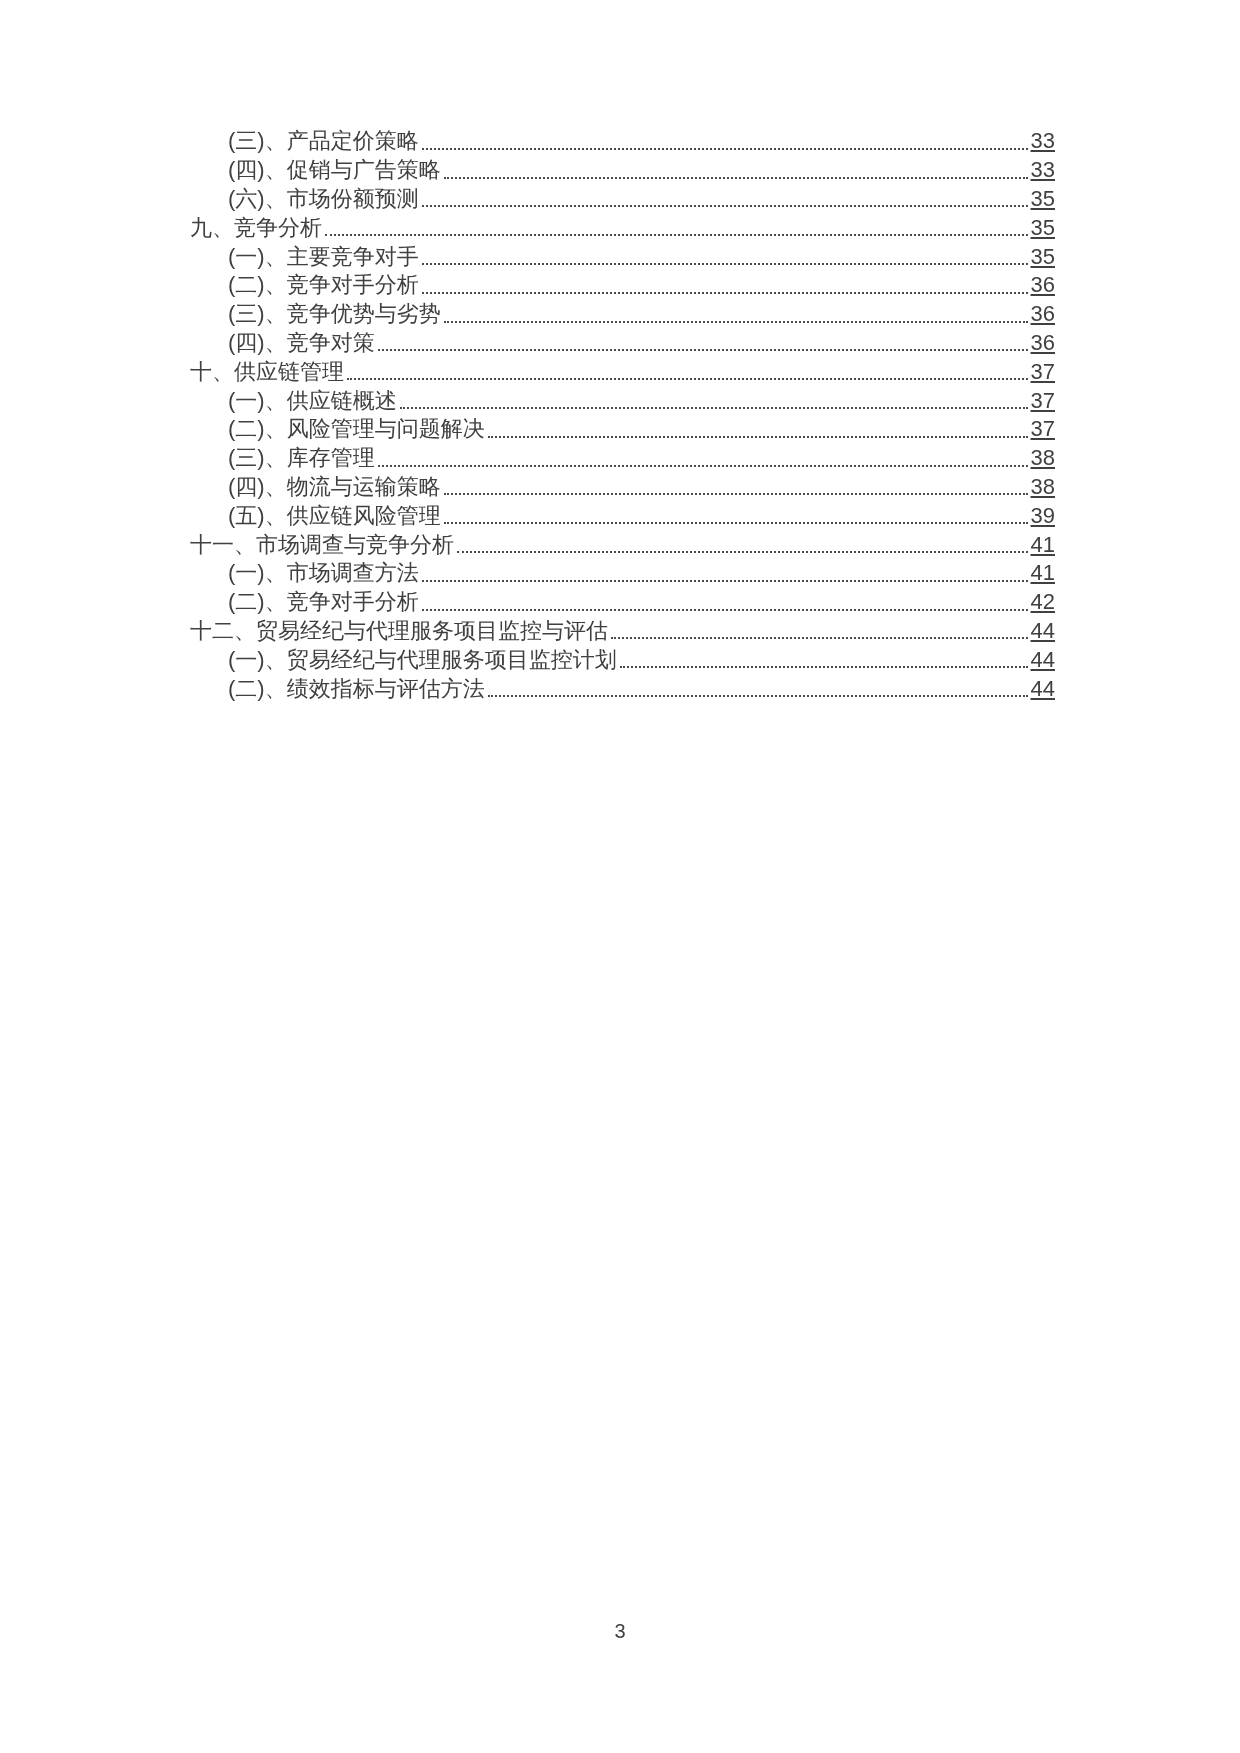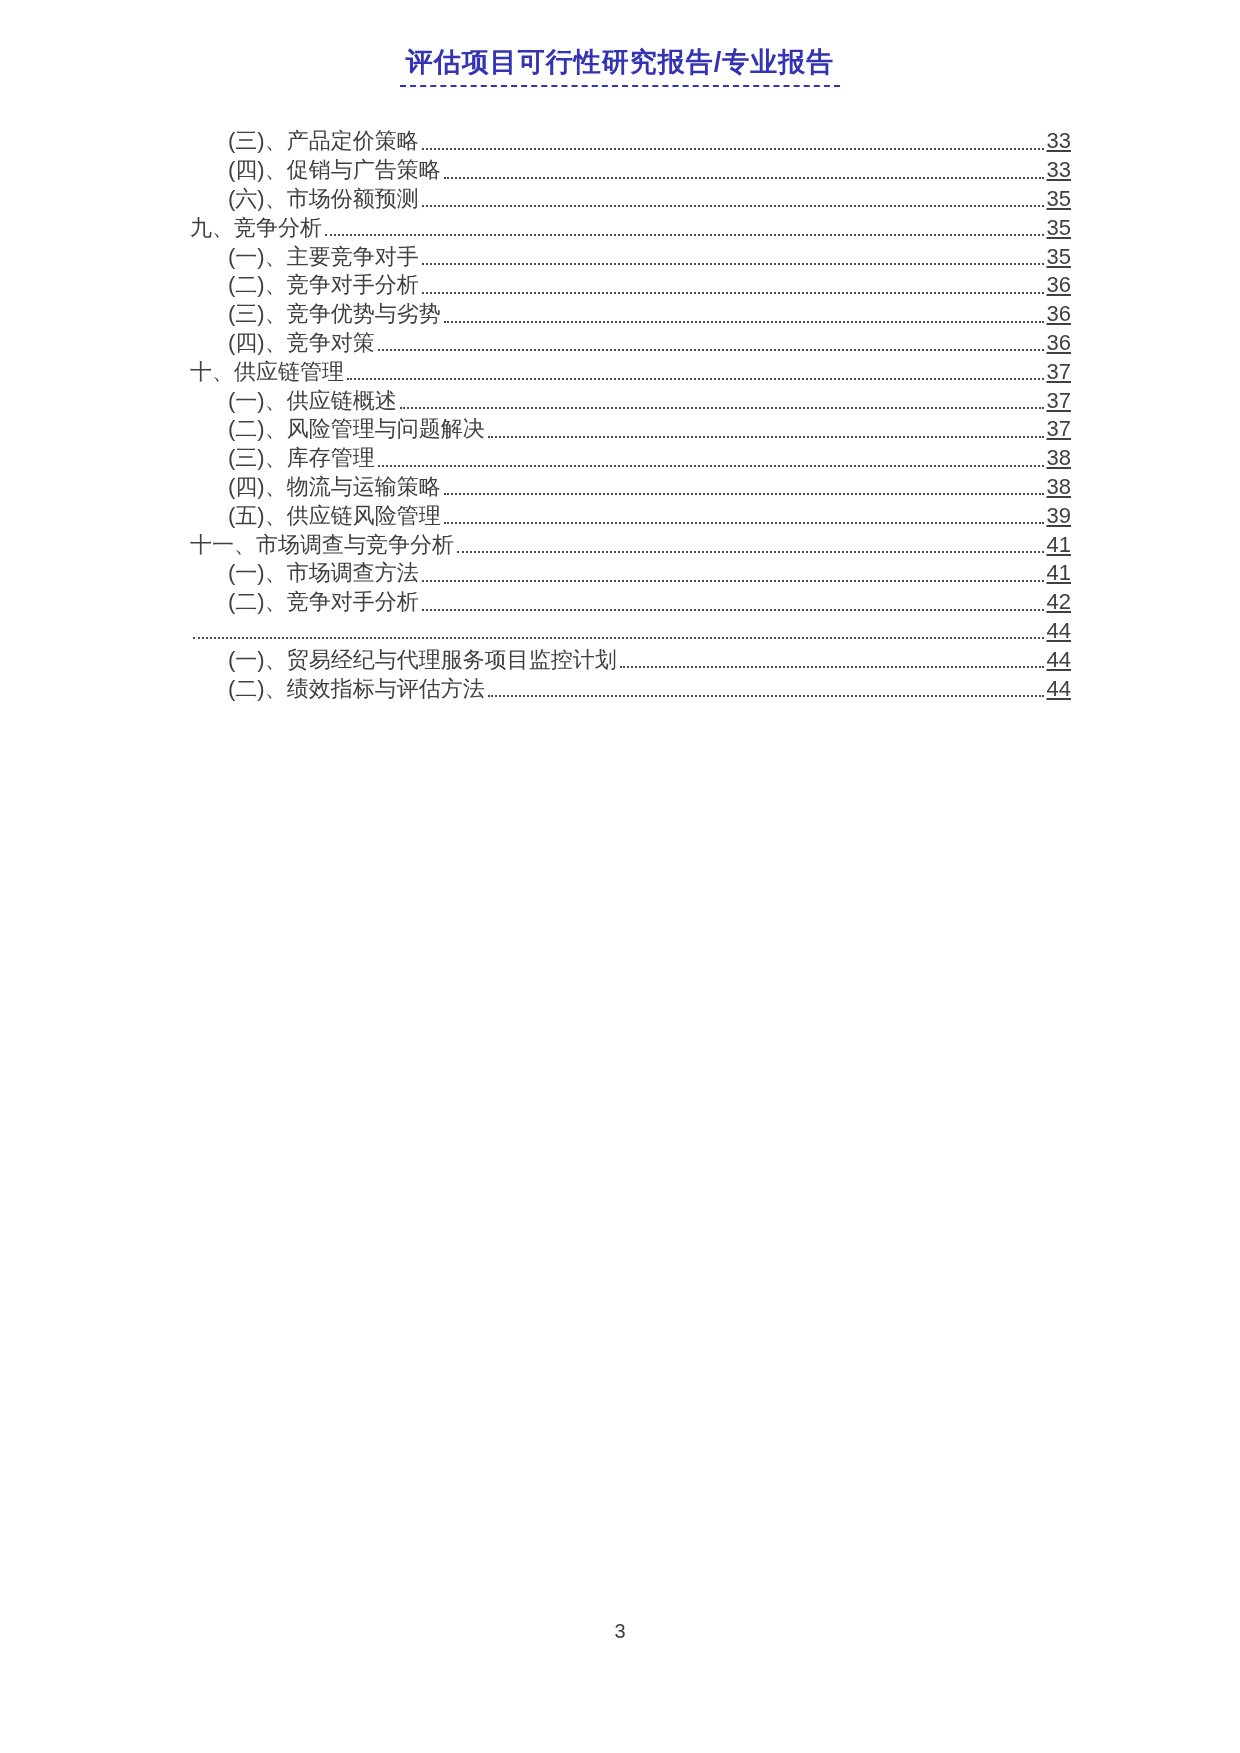--- a/index.html
+++ b/index.html
@@ -28,21 +28,21 @@
     font-weight: bold;
     letter-spacing: 1px;
     color: #3333b3;
     border-bottom: 2px dashed #3333b3;
     padding: 0 6px 5px 6px;
   }
   .toc {
     position: absolute;
     top: 126px;
     left: 190px;
-    right: 169px;
+    right: 185px;
     text-align: right;
   }
   .toc-row {
     display: flex;
     align-items: flex-end;
     height: 28.8px;
     font-size: 22px;
     color: #404040;
     line-height: 1.2;
   }
@@ -71,23 +71,20 @@
     text-align: center;
     font-size: 20px;
     color: #404040;
   }
 </style>
 </head>
 <body>
 
 <div class="page">
 
-  <div class="doc-header">
-    <span class="doc-title">评估项目可行性研究报告/专业报告</span>
-  </div>
 
   <div class="toc">
       <div class="toc-row level-2">
         <span class="toc-label">(三)、产品定价策略</span>
         <span class="toc-leader"></span>
         <span class="toc-page">33</span>
       </div>
       <div class="toc-row level-2">
         <span class="toc-label">(四)、促销与广告策略</span>
         <span class="toc-leader"></span>
@@ -162,20 +159,21 @@
         <span class="toc-label">(一)、市场调查方法</span>
         <span class="toc-leader"></span>
         <span class="toc-page">41</span>
       </div>
       <div class="toc-row level-2">
         <span class="toc-label">(二)、竞争对手分析</span>
         <span class="toc-leader"></span>
         <span class="toc-page">42</span>
       </div>
       <div class="toc-row level-1">
+        <span class="toc-label">十二、贸易经纪与代理服务项目监控与评估</span>
         <span class="toc-leader"></span>
         <span class="toc-page">44</span>
       </div>
       <div class="toc-row level-2">
         <span class="toc-label">(一)、贸易经纪与代理服务项目监控计划</span>
         <span class="toc-leader"></span>
         <span class="toc-page">44</span>
       </div>
       <div class="toc-row level-2">
         <span class="toc-label">(二)、绩效指标与评估方法</span>

